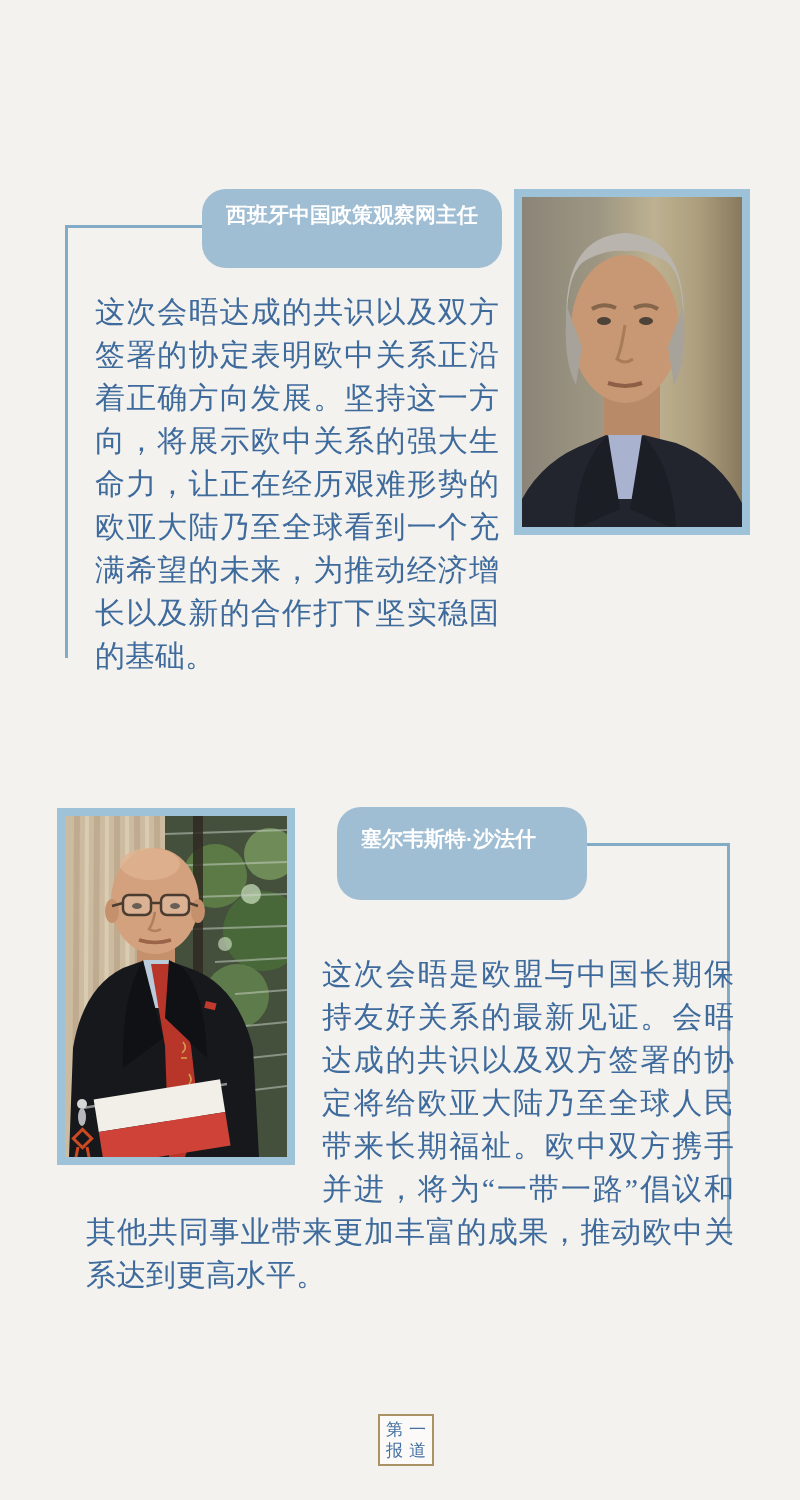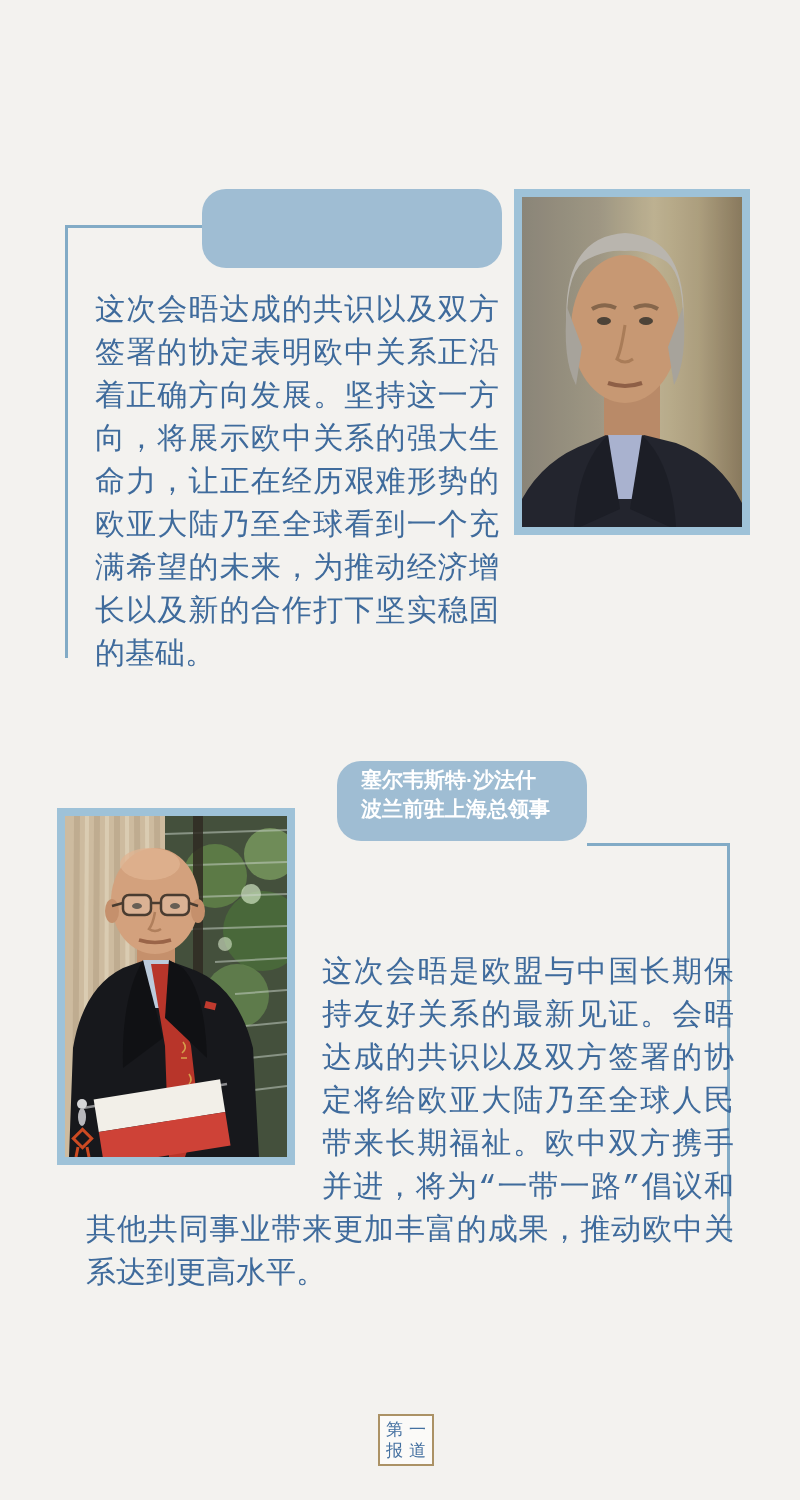--- a/index.html
+++ b/index.html
@@ -25,33 +25,33 @@
     background: var(--label-bg, #9fbdd3);
     color: var(--label-text, #ffffff);
     border-radius: 24px;
     font-weight: bold;
     font-size: 21px;
     line-height: 29px;
     padding: 11px 24px;
     white-space: nowrap;
   }
   .label1 { left:202px; top:189px; width:300px; height:79px; }
-  .label2 { left:337px; top:761px; width:250px; height:80px; padding-top:4px; }
+  .label2 { left:337px; top:807px; width:250px; height:93px; padding-top:17px; }
   .photo {
     position: absolute;
     border: 8px solid var(--photo-border, #9ec2d8);
     margin: 0;
     background: #b9ab90;
   }
   .photo1 { left:514px; top:189px; width:220px; height:330px; }
   .photo2 { left:57px;  top:808px; width:222px; height:341px; }
   .photo svg { display:block; width:100%; height:100%; }
   .quote {
     position: absolute;
-    font-family: Liberation Mono, monospace;
+    font-family: Liberation Serif, serif;
     color: var(--quote-text, #3f6b9c);
     font-size: 30px;
     line-height: 43px;
     text-align: justify;
     margin: 0;
   }
   .quote1 { left:95px; top:290px; width:404px; }
   .quote2 { left:86px; top:924px; width:648px;margin-top:28px; }
   .wrap-spacer { float:left; width:236px; height:241px; }
   .logo-box {
@@ -75,20 +75,21 @@
 </head>
 <body>
 
 <main class="poster">
 
   <section>
     <div class="bracket b-h1"></div>
     <div class="bracket b-v1"></div>
 
     <div class="label-box label1">
+      <div>西班牙中国政策观察网主任</div>
     </div>
 
     <figure class="photo photo1" aria-label="elderly-man-grey-hair-dark-jacket-portrait">
       <svg viewBox="0 0 220 330" preserveAspectRatio="none">
         <defs>
           <linearGradient id="p1bg" x1="0" y1="0" x2="1" y2="0">
             <stop offset="0" stop-color="#8f897d"></stop>
             <stop offset="0.35" stop-color="#a49c89"></stop>
             <stop offset="0.6" stop-color="#c6b998"></stop>
             <stop offset="0.8" stop-color="#b4a584"></stop>
@@ -117,21 +118,20 @@
 
     <p class="quote quote1">这次会晤达成的共识以及双方签署的协定表明欧中关系正沿着正确方向发展。坚持这一方向，将展示欧中关系的强大生命力，让正在经历艰难形势的欧亚大陆乃至全球看到一个充满希望的未来，为推动经济增长以及新的合作打下坚实稳固的基础。</p>
   </section>
 
   <section>
     <div class="bracket b-h2"></div>
     <div class="bracket b-v2"></div>
 
     <div class="label-box label2">
       <div>塞尔韦斯特·沙法什</div>
-      <div>波兰前驻上海总领事</div>
     </div>
 
     <figure class="photo photo2" aria-label="bald-man-glasses-suit-red-tie-polish-flag-portrait">
       <svg viewBox="0 0 222 341" preserveAspectRatio="none">
         <rect width="222" height="341" fill="#44503c"></rect>
         <circle cx="150" cy="60" r="32" fill="#5c7a46"></circle>
         <circle cx="198" cy="115" r="40" fill="#49683a"></circle>
         <circle cx="172" cy="180" r="32" fill="#63824e" opacity="0.85"></circle>
         <circle cx="205" cy="38" r="26" fill="#6f8c58"></circle>
         <circle cx="186" cy="78" r="10" fill="#cfe3c0" opacity="0.7"></circle>

